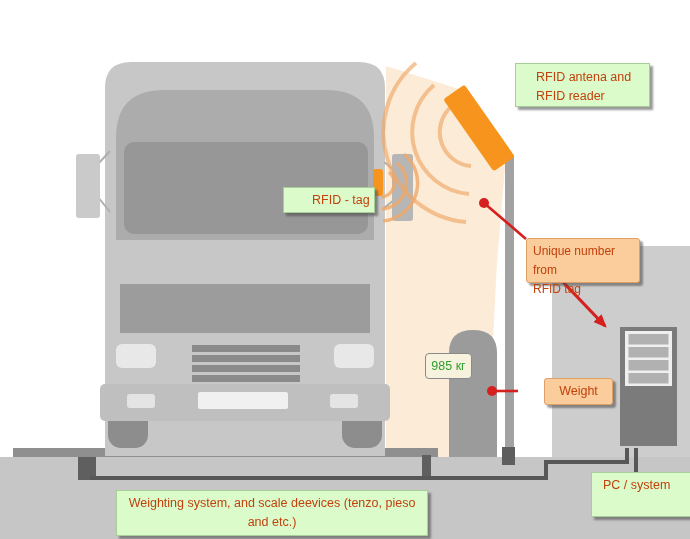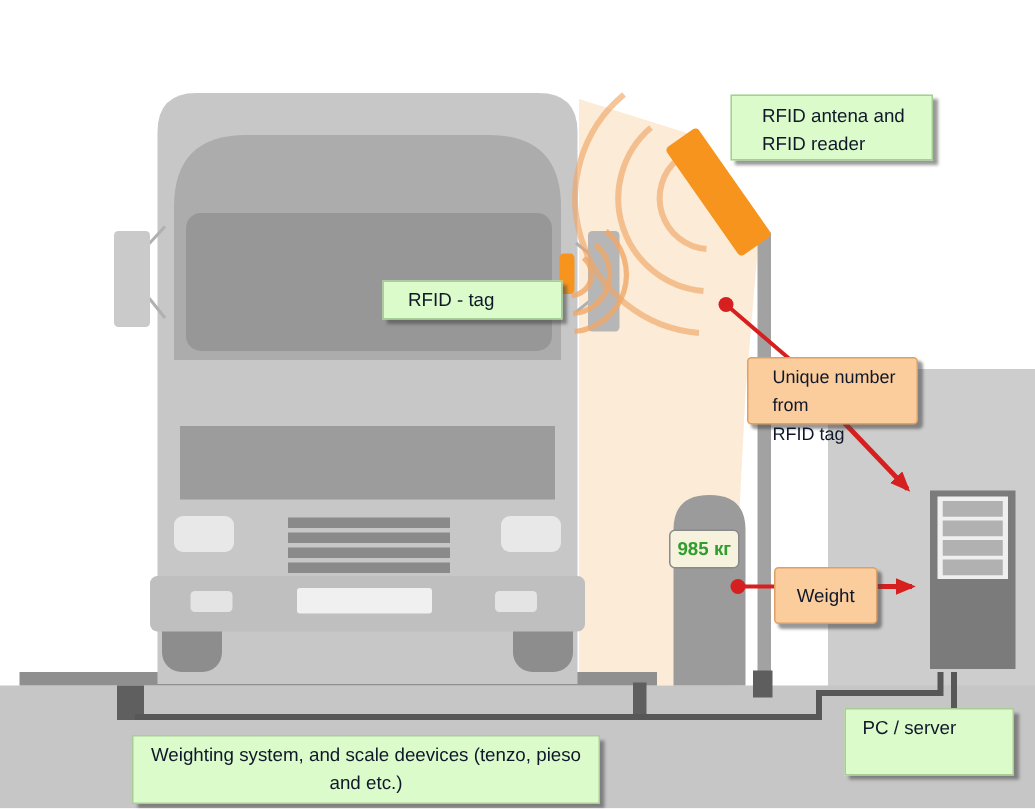--- a/index.html
+++ b/index.html
@@ -2,46 +2,47 @@
 <html style="--antenna_orange: #F7941D; --tag_orange: #F7941D; --beam_peach: #FCEBD6; --wave_orange: #F0A868; --label_green: #DCFBCB; --label_green_border: #A8CE97; --label_orange: #FBCD9C; --label_orange_border: #DFA066; --arrow_red: #D61F1F; --display_bg: #F6F2DE; --display_text: #2F9E2F; --truck_gray: #C7C7C7; --wall_gray: #CDCDCD; --ground_gray: #C6C6C6;"><head>
 <meta charset="utf-8">
 <style>
   html,body{margin:0;padding:0;background:#fff;}
   .stage{
     position:relative;width:690px;height:539px;overflow:hidden;background:#ffffff;
     font-family:"Liberation Sans", sans-serif;
   }
   .stage svg{position:absolute;left:0;top:0;}
   .label{
-    position:absolute;box-sizing:border-box;color:#0f172a;
+    position:absolute;box-sizing:border-box;color:#c2410c;
     font-size:12.5px;line-height:19px;
     box-shadow:3px 3px 2px rgba(70,70,70,.55);
+    margin-left:28px;
   }
   .label.green{
     background:var(--label_green,#DCFBCB);
     border:1px solid var(--label_green_border,#A8CE97);
   }
   .label.orange{
     background:var(--label_orange,#FBCD9C);
     border:1px solid var(--label_orange_border,#DFA066);
     border-radius:3px;
   }
   .centered{display:flex;align-items:center;justify-content:center;text-align:center;}
-  .lbl-rfid-tag{left:255px;top:187px;width:120px;height:26px;padding-left:16px;line-height:24px;}
+  .lbl-rfid-tag{left:255px;top:187px;width:92px;height:26px;padding-left:28px;line-height:24px;}
   .lbl-antenna{left:487px;top:63px;width:135px;height:44px;padding-left:20px;padding-top:4px;}
-  .lbl-unique{left:498px;top:238px;width:114px;height:45px;padding-left:16px;padding-top:3px;font-size:12px;}
-  .lbl-weight{left:516px;top:378px;width:69px;height:38px;}
+  .lbl-unique{left:498px;top:238px;width:114px;height:45px;padding-left:6px;padding-top:3px;font-size:12px;}
+  .lbl-weight{left:516px;top:378px;width:69px;height:27px;}
   .lbl-pc{left:563px;top:472px;width:113px;height:45px;padding-left:11px;padding-top:3px;}
   .lbl-weighting{left:88px;top:490px;width:312px;height:46px;}
   .weight-display{
-    position:absolute;left:446px;top:353px;width:45px;height:24px;
+    position:absolute;left:425px;top:353px;width:45px;height:24px;
     background:var(--display_bg,#F6F2DE);
     border:1px solid #8a8a8a;border-radius:4px;
     color:var(--display_text,#2F9E2F);
-    font-size:12.5px;font-weight:700;
+    font-size:12.5px;font-weight:400;
   }
   .line2{display:block;}
 </style>
 </head>
 <body>
 
 <div class="stage">
 
   <svg width="690" height="539" viewBox="0 0 690 539">
     <defs>
@@ -136,18 +137,18 @@
   </div>
 
   <div class="label orange lbl-unique">
     <span>Unique number from</span>
     <span class="line2">RFID tag</span>
   </div>
 
   <div class="label orange centered lbl-weight">Weight</div>
 
   <div class="label green lbl-pc">
-    <span>PC / server</span>
+    <span>PC / system</span>
   </div>
 
   <div class="label green centered lbl-weighting">Weighting system, and scale deevices (tenzo, pieso and etc.)</div>
 
 </div>
 
 </body></html>

